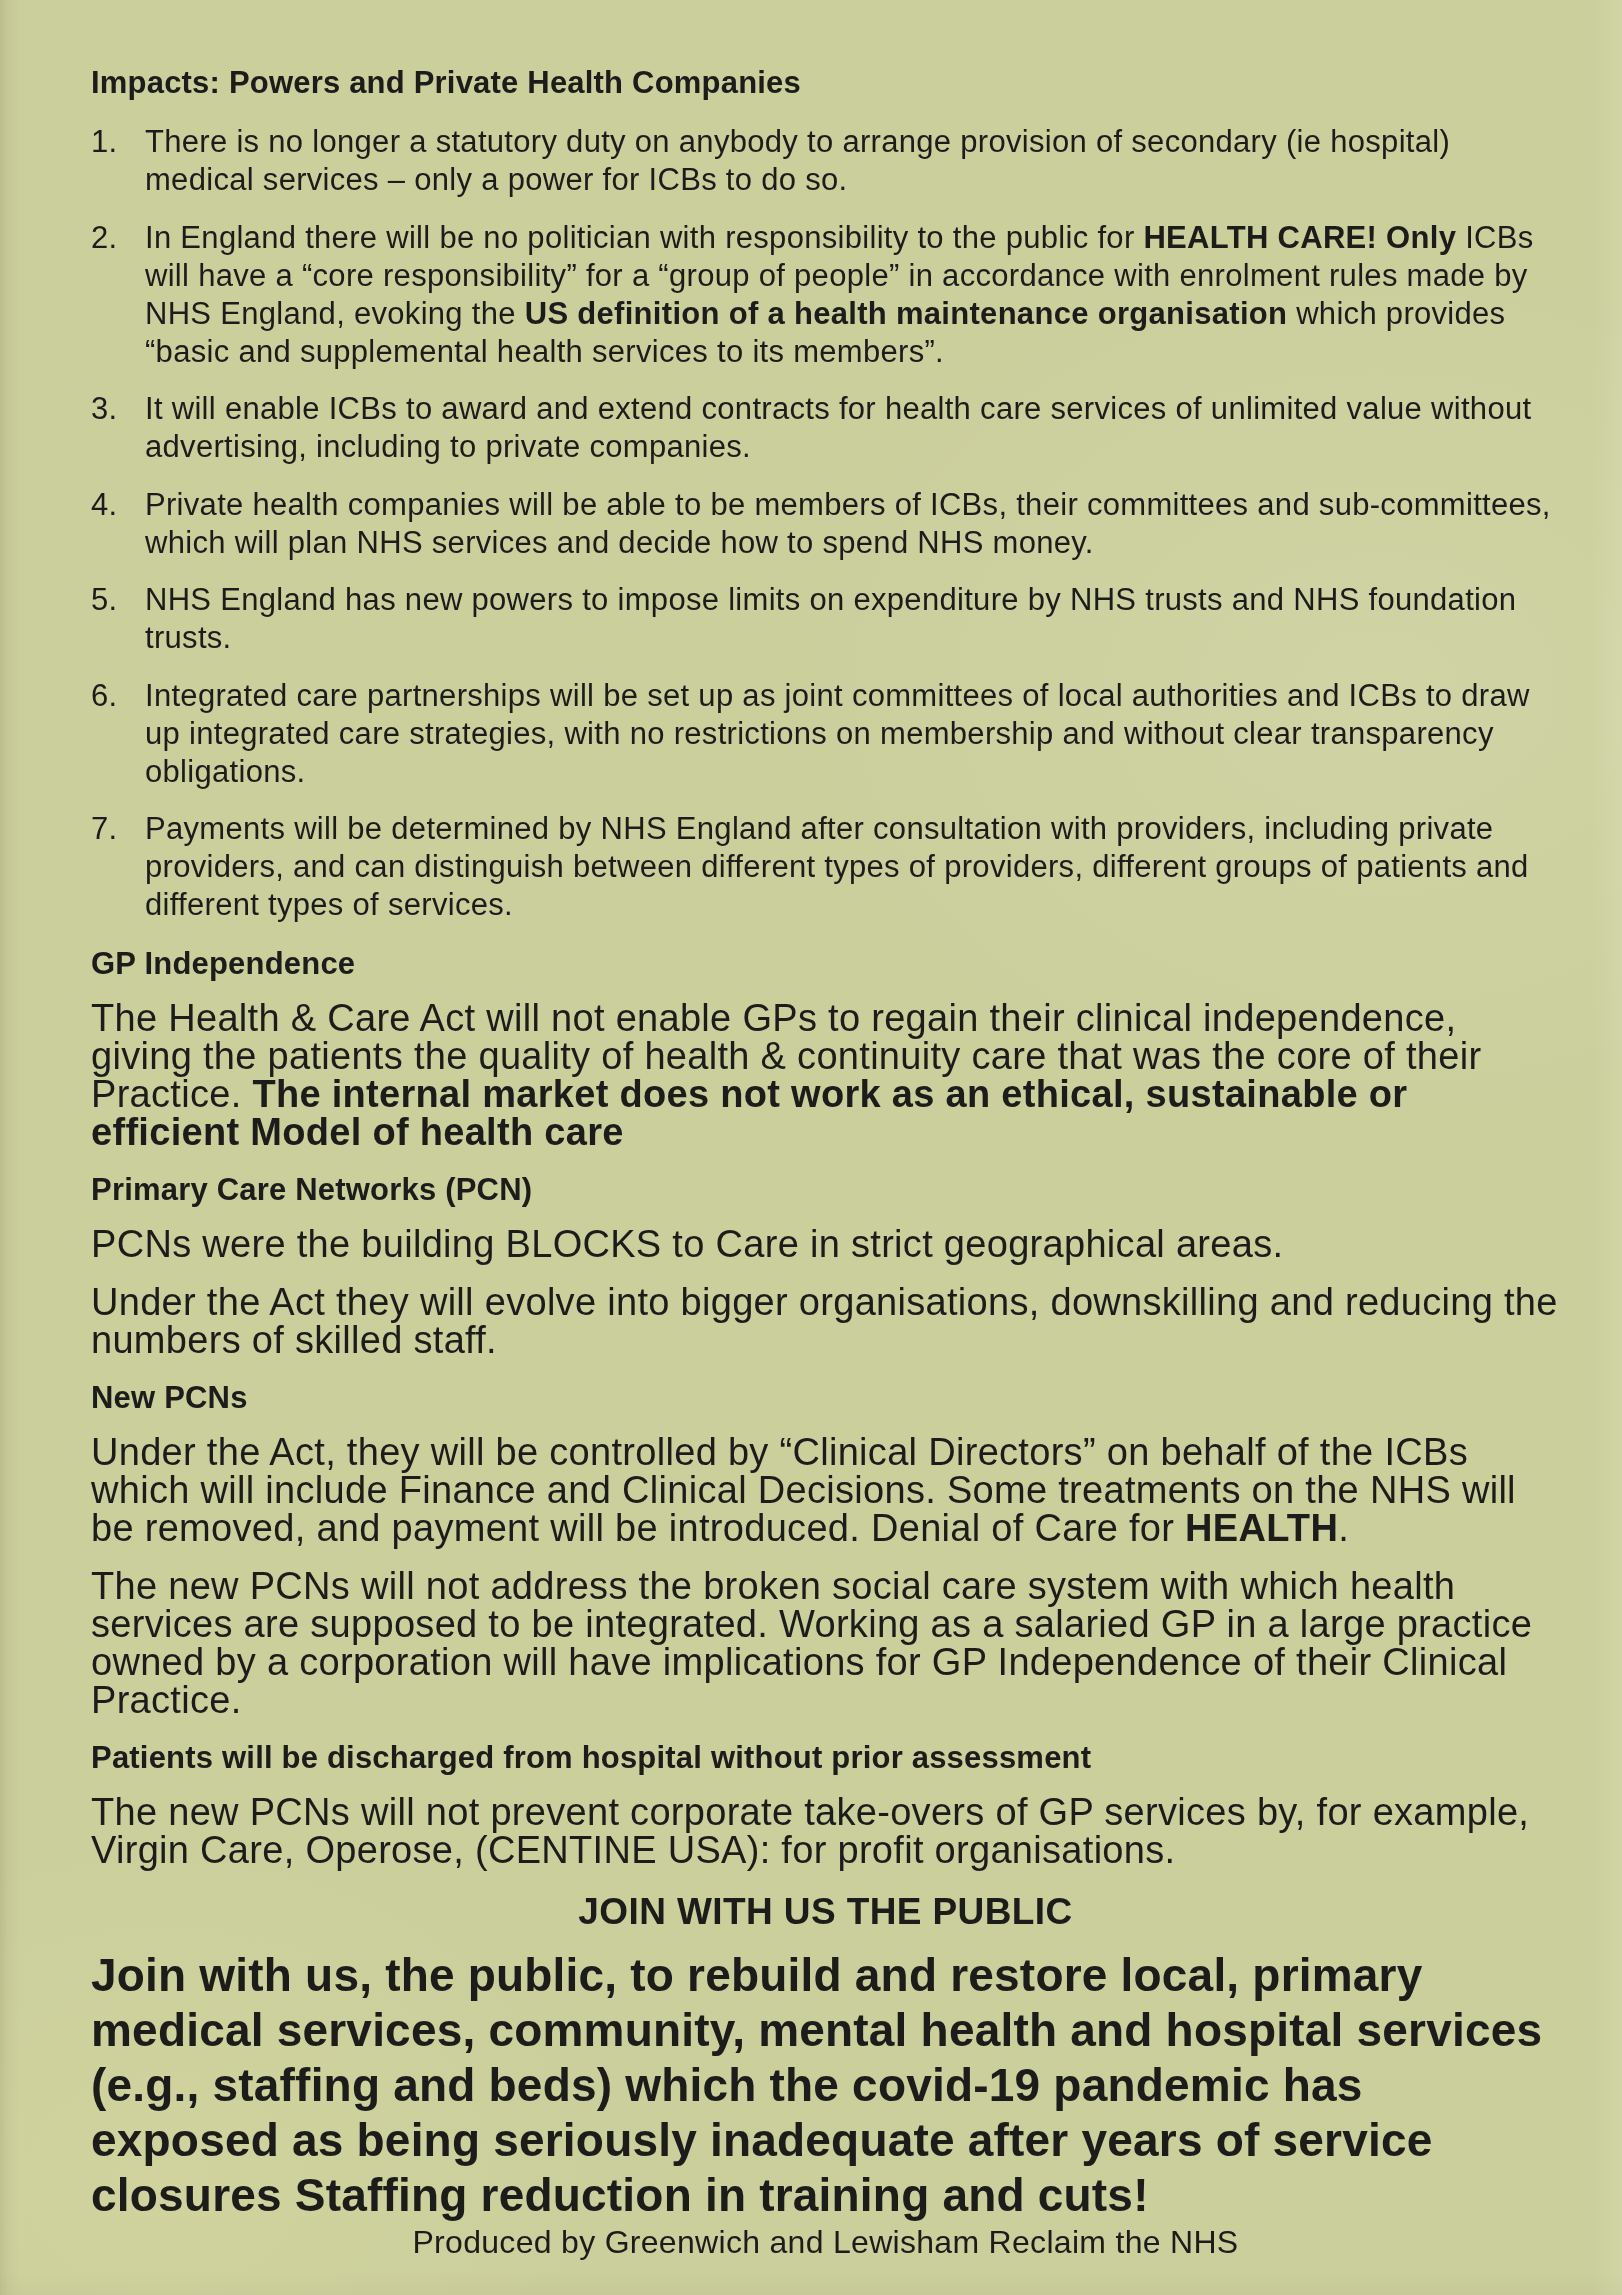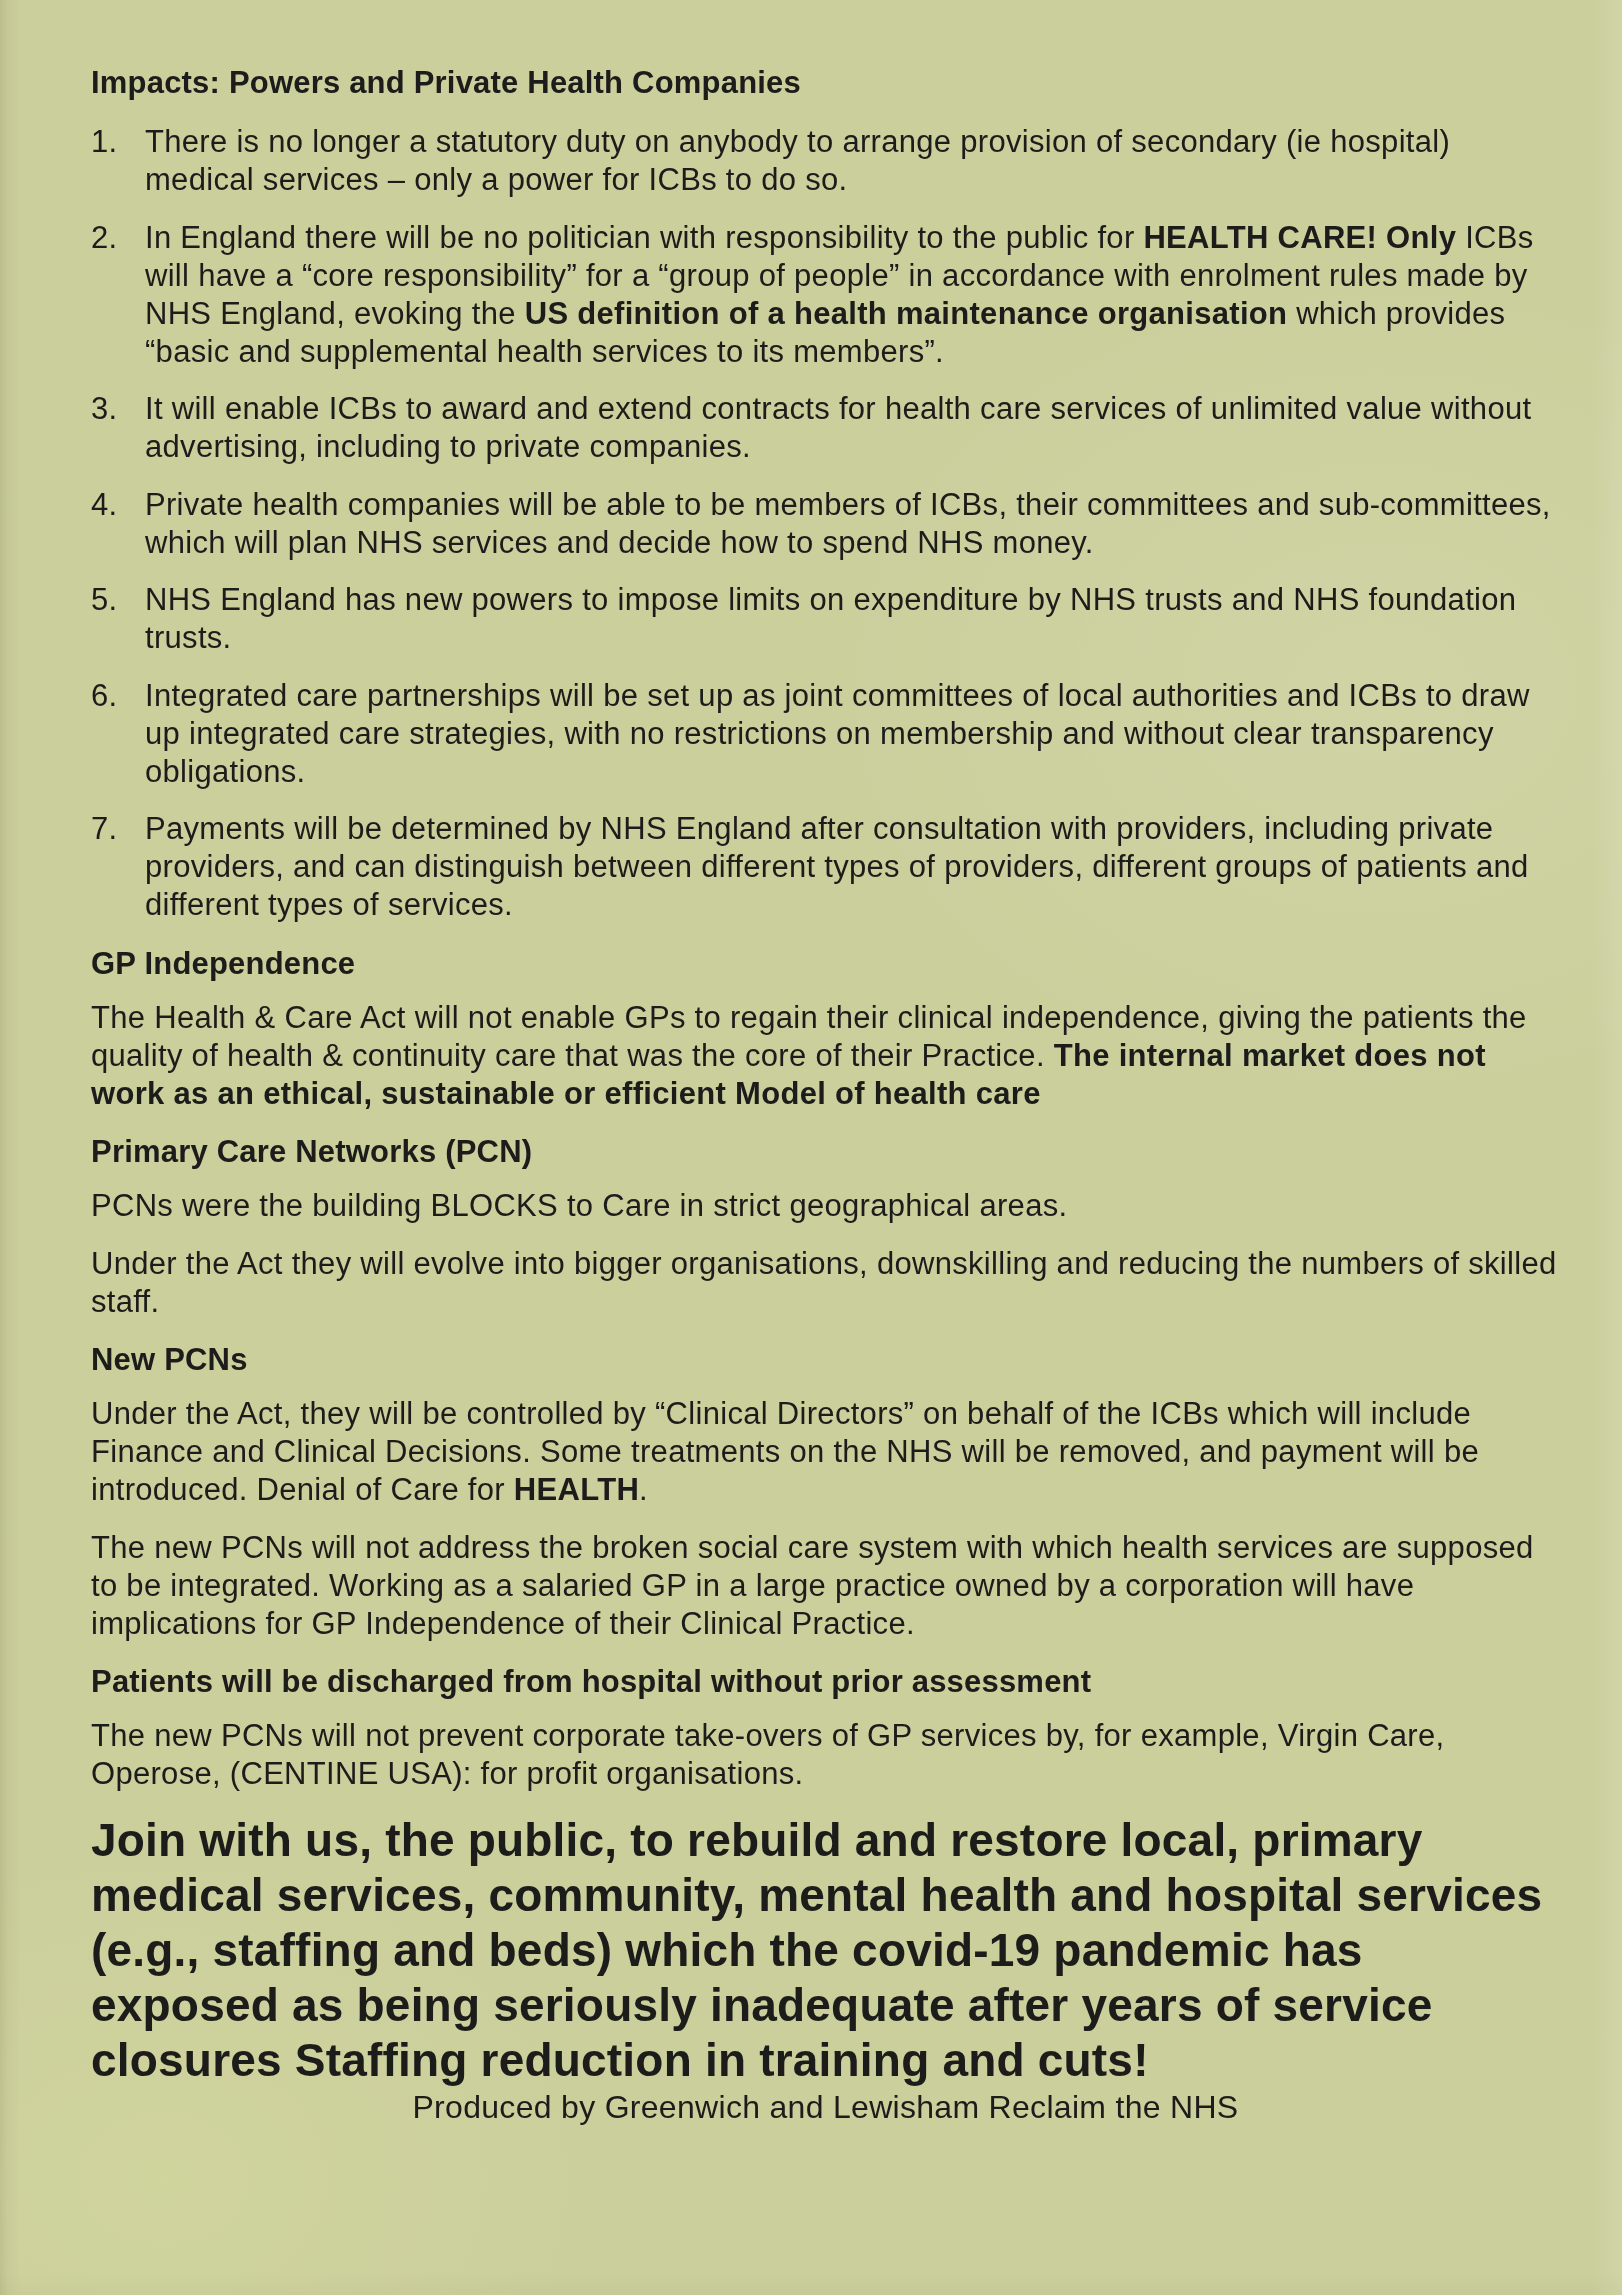--- a/index.html
+++ b/index.html
@@ -50,21 +50,21 @@
   ol.impacts .num { flex: 0 0 54px; }
   ol.impacts .itext { flex: 1 1 auto; }
   .sect-head {
     font-size: 31px;
     line-height: 39px;
     font-weight: bold;
     letter-spacing: 0.2px;
     margin: 0 0 16px 0;
   }
   p.body {
-    font-size: 31px;
+    font-size: 38px;
     line-height: 38px;
     letter-spacing: 0.3px;
     margin-bottom: 19.5px;
   }
   .bold, b { font-weight: bold; }
   .join-head {
     font-size: 37px;
     line-height: 45px;
     font-weight: bold;
     text-align: center;
@@ -132,20 +132,21 @@
     <p class="body">PCNs were the building BLOCKS to Care in strict geographical areas.</p>
     <p class="body">Under the Act they will evolve into bigger organisations, downskilling and reducing the numbers of skilled staff.</p>
 
     <h2 class="sect-head">New PCNs</h2>
     <p class="body"><span>Under the Act, they will be controlled by “Clinical Directors” on behalf of the ICBs which will include Finance and Clinical Decisions. Some treatments on the NHS will be removed, and payment will be introduced. Denial of Care for </span><span class="bold">HEALTH</span><span>.</span></p>
     <p class="body">The new PCNs will not address the broken social care system with which health services are supposed to be integrated. Working as a salaried GP in a large practice owned by a corporation will have implications for GP Independence of their Clinical Practice.</p>
 
     <h2 class="sect-head">Patients will be discharged from hospital without prior assessment</h2>
     <p class="body">The new PCNs will not prevent corporate take-overs of GP services by, for example, Virgin Care, Operose, (CENTINE USA): for profit organisations.</p>
 
+    <h2 class="join-head">JOIN WITH US THE PUBLIC</h2>
     <p class="join-para">Join with us, the public, to rebuild and restore local, primary medical services, community, mental health and hospital services (e.g., staffing and beds) which the covid-19 pandemic has exposed as being seriously inadequate after years of service closures Staffing reduction in training and cuts!</p>
 
     <div class="footer">
       <p class="fline1">Produced by Greenwich and Lewisham Reclaim the NHS</p>
     </div>
 
   </div>
 </div>
 
 

